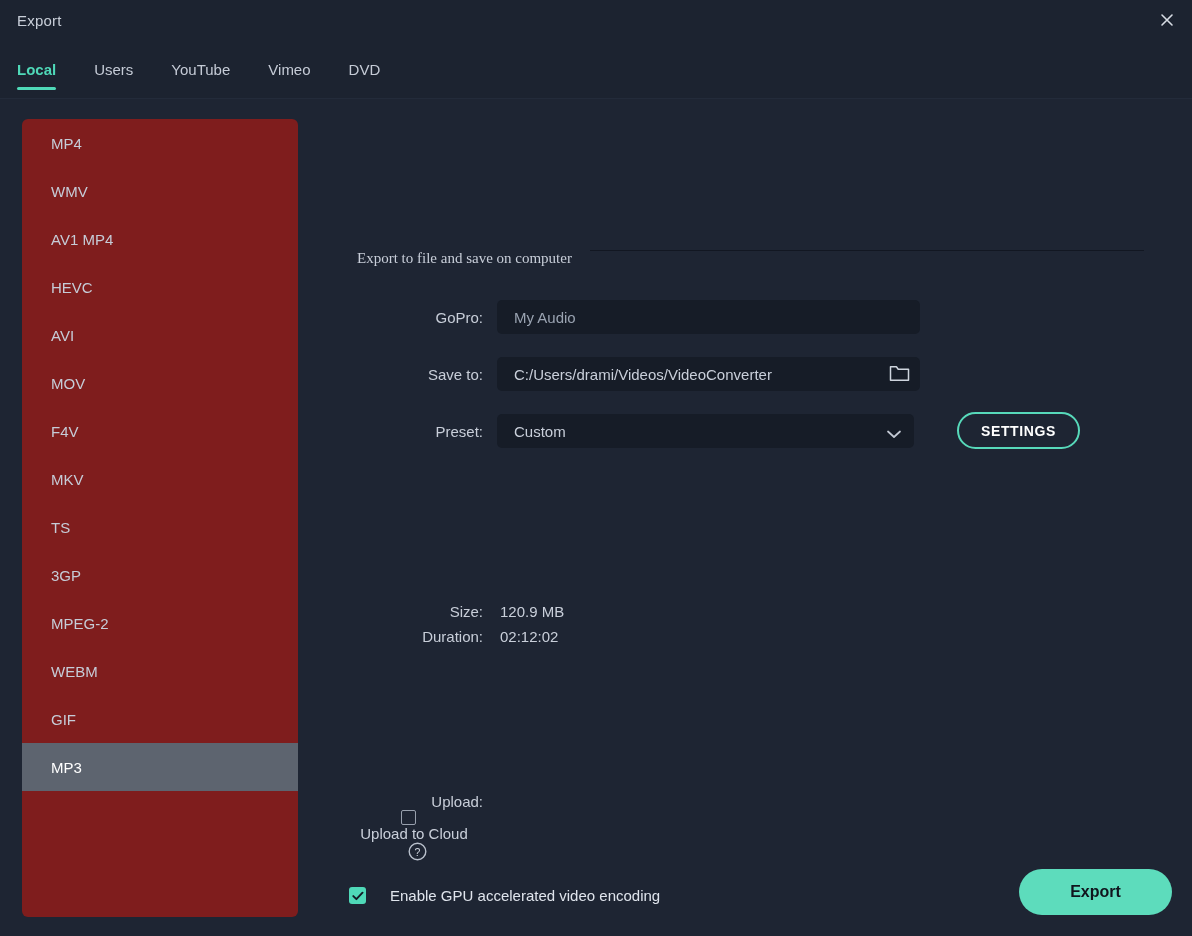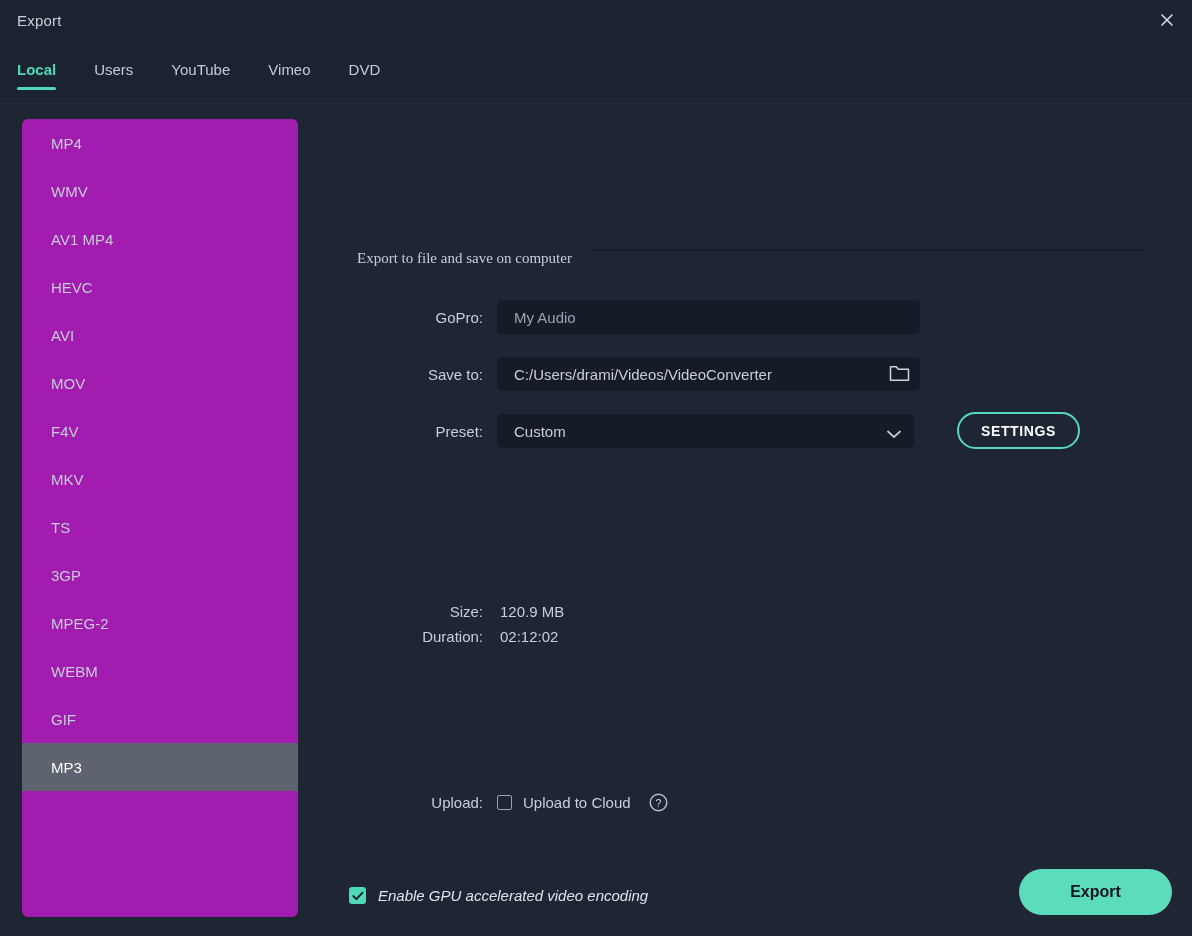--- a/index.html
+++ b/index.html
@@ -84,21 +84,21 @@
     height: 837px;
   }
 
   
   .sidebar {
     position: absolute;
     left: 22px;
     top: 20px;
     width: 276px;
     height: 798px;
-    background: #a21caf;
+    background: #7f1d1d;
     border-radius: 6px;
     overflow: hidden;
   }
   .fmt-item {
     height: 48px;
     display: flex;
     align-items: center;
     padding-left: 29px;
     font-size: 15px;
     color: #c6ccd7;
@@ -256,24 +256,23 @@
     background: #4fd9b8;
     display: flex;
     align-items: center;
     justify-content: center;
     cursor: pointer;
     flex: 0 0 auto;
   }
   .gpu-label {
     font-size: 15px;
     color: #dfe4ec;
-    margin-left: 12px;
-    white-space: nowrap;
-    cursor: pointer;
-    font-style: italic;
+    margin-left: 24px;
+    white-space: nowrap;
+    cursor: pointer;
   }
 
   .export-btn {
     position: absolute;
     left: 1019px;
     top: 869px;
     width: 153px;
     height: 46px;
     border-radius: 23px;
     background: #5ddcbc;
@@ -397,21 +396,21 @@
     <div class="row" style="top:472px;margin-top:32px;">
       <div class="row-label">Size:</div>
       <div class="value-text" style="padding-left:3px;">120.9 MB</div>
     </div>
 
     <div class="row" style="top:529px;">
       <div class="row-label">Duration:</div>
       <div class="value-text" style="padding-left:3px;">02:12:02</div>
     </div>
 
-    <div class="row" style="top:694px;">
+    <div class="row" style="top:694px;flex-direction:column;">
       <div class="row-label">Upload:</div>
       <div class="checkbox-empty"></div>
       <div class="upload-label">Upload to Cloud</div>
       <span class="help-icon">
         <svg width="19" height="19" viewBox="0 0 19 19">
           <circle cx="9.5" cy="9.5" r="8.3" fill="none" stroke="#b9c0cc" stroke-width="1.4"></circle>
           <text x="9.5" y="13.6" font-family="Liberation Sans, sans-serif" font-size="10.5" fill="#cfd5de" text-anchor="middle">?</text>
         </svg>
       </span>
     </div>

